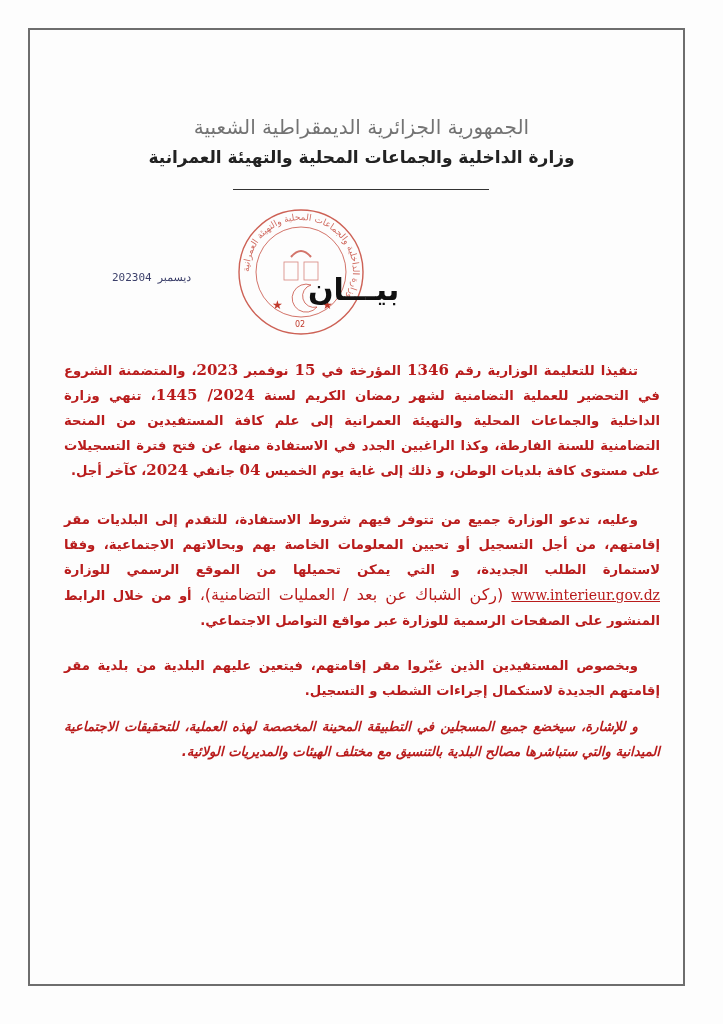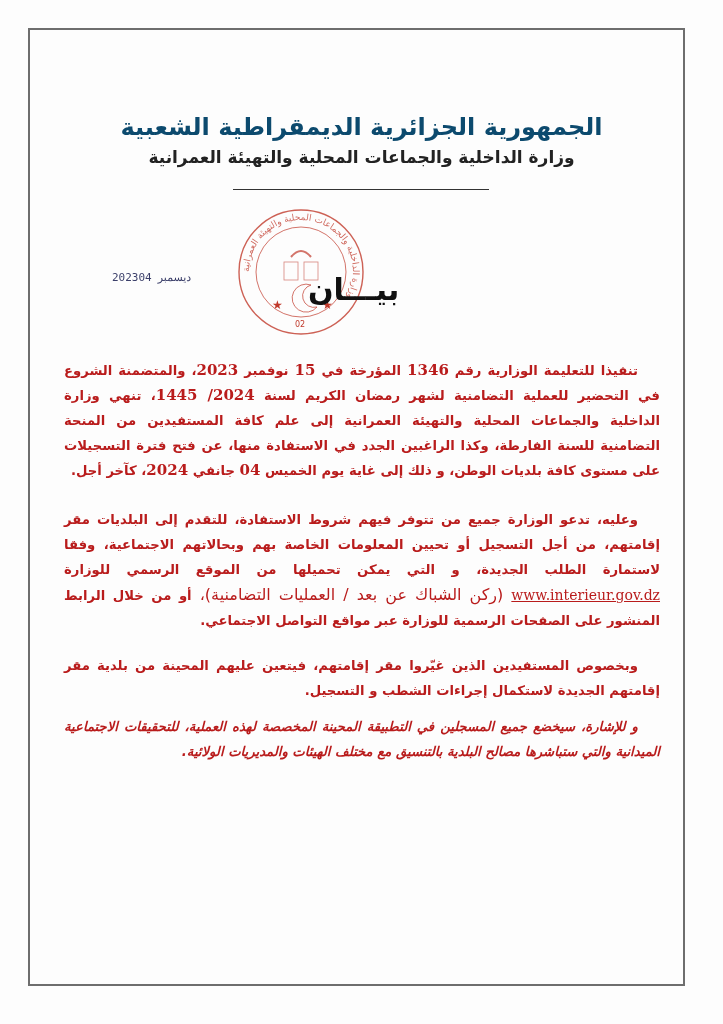--- a/index.html
+++ b/index.html
@@ -5,21 +5,21 @@
   html, body { margin:0; padding:0; }
   body {
     width:723px; height:1024px; background:#fdfdfd; position:relative; overflow:hidden;
     font-family:"DejaVu Sans", sans-serif; color:#1a1a1a;
   }
   .frame {
     position:absolute; left:28px; top:28px; width:657px; height:958px;
     border:2px solid #6e6e6e; box-sizing:border-box;
   }
   .header { position:absolute; left:0; right:0; top:112px; text-align:center; direction:rtl; }
-  .h1 { font-size:24px; font-weight:bold; color:#0c4a6e; letter-spacing:0px; line-height:30px; }
+  .h1 { font-size:20px; font-weight:normal; color:#737373; letter-spacing:0px; line-height:30px; }
   .h2 { font-size:17px; font-weight:bold; color:#222; line-height:26px; margin-top:2px; }
   .rule { position:absolute; left:233px; top:189px; width:256px; height:1px; background:#333; }
 
   .stamp { position:absolute; left:236px; top:207px; width:130px; height:130px; }
   .date-stamp {
     position:absolute; left:112px; top:271px; font-family:"DejaVu Sans Mono", monospace;
     font-size:11px; color:#3b3f6a; letter-spacing:1px; direction:ltr;
   }
   .date-stamp .mid { font-family:Liberation Sans, sans-serif; font-size:11px; margin:0 6px; }
   .title-bayan {
@@ -76,18 +76,18 @@
 
 <div class="body p1">
   <p><span>تنفيذا للتعليمة الوزارية رقم </span><span class="num">1346</span><span> المؤرخة في </span><span class="num">15</span><span> نوفمبر </span><span class="num">2023</span><span>، والمتضمنة الشروع في التحضير للعملية التضامنية لشهر رمضان الكريم لسنة </span><span class="num">1445 /2024</span><span>، تنهي وزارة الداخلية والجماعات المحلية والتهيئة العمرانية إلى علم كافة المستفيدين من المنحة التضامنية للسنة الفارطة، وكذا الراغبين الجدد في الاستفادة منها، عن فتح فترة التسجيلات على مستوى كافة بلديات الوطن، و ذلك إلى غاية يوم الخميس </span><span class="num">04</span><span> جانفي </span><span class="num">2024</span><span>، كآخر أجل.</span></p>
 </div>
 
 <div class="body p2">
   <p><span>وعليه، تدعو الوزارة جميع من تتوفر فيهم شروط الاستفادة، للتقدم إلى البلديات مقر إقامتهم، من أجل التسجيل أو تحيين المعلومات الخاصة بهم وبحالاتهم الاجتماعية، وفقا لاستمارة الطلب الجديدة، و التي يمكن تحميلها من الموقع الرسمي للوزارة </span><span class="url">www.interieur.gov.dz</span><span class="small"> (ركن الشباك عن بعد / العمليات التضامنية)، </span><span>أو من خلال الرابط المنشور على الصفحات الرسمية للوزارة عبر مواقع التواصل الاجتماعي.</span></p>
 </div>
 
 <div class="body p3">
-  <p>وبخصوص المستفيدين الذين غيّروا مقر إقامتهم، فيتعين عليهم المحينة من بلدية مقر إقامتهم الجديدة لاستكمال إجراءات الشطب و التسجيل.</p>
+  <p>وبخصوص المستفيدين الذين غيّروا مقر إقامتهم، فيتعين عليهم البلدية من بلدية مقر إقامتهم الجديدة لاستكمال إجراءات الشطب و التسجيل.</p>
 </div>
 
 <div class="body p4">
   <p>و للإشارة، سيخضع جميع المسجلين في التطبيقة المحينة المخصصة لهذه العملية، للتحقيقات الاجتماعية الميدانية والتي ستباشرها مصالح البلدية بالتنسيق مع مختلف الهيئات والمديريات الولائية.</p>
 </div>
 
 </body></html>

